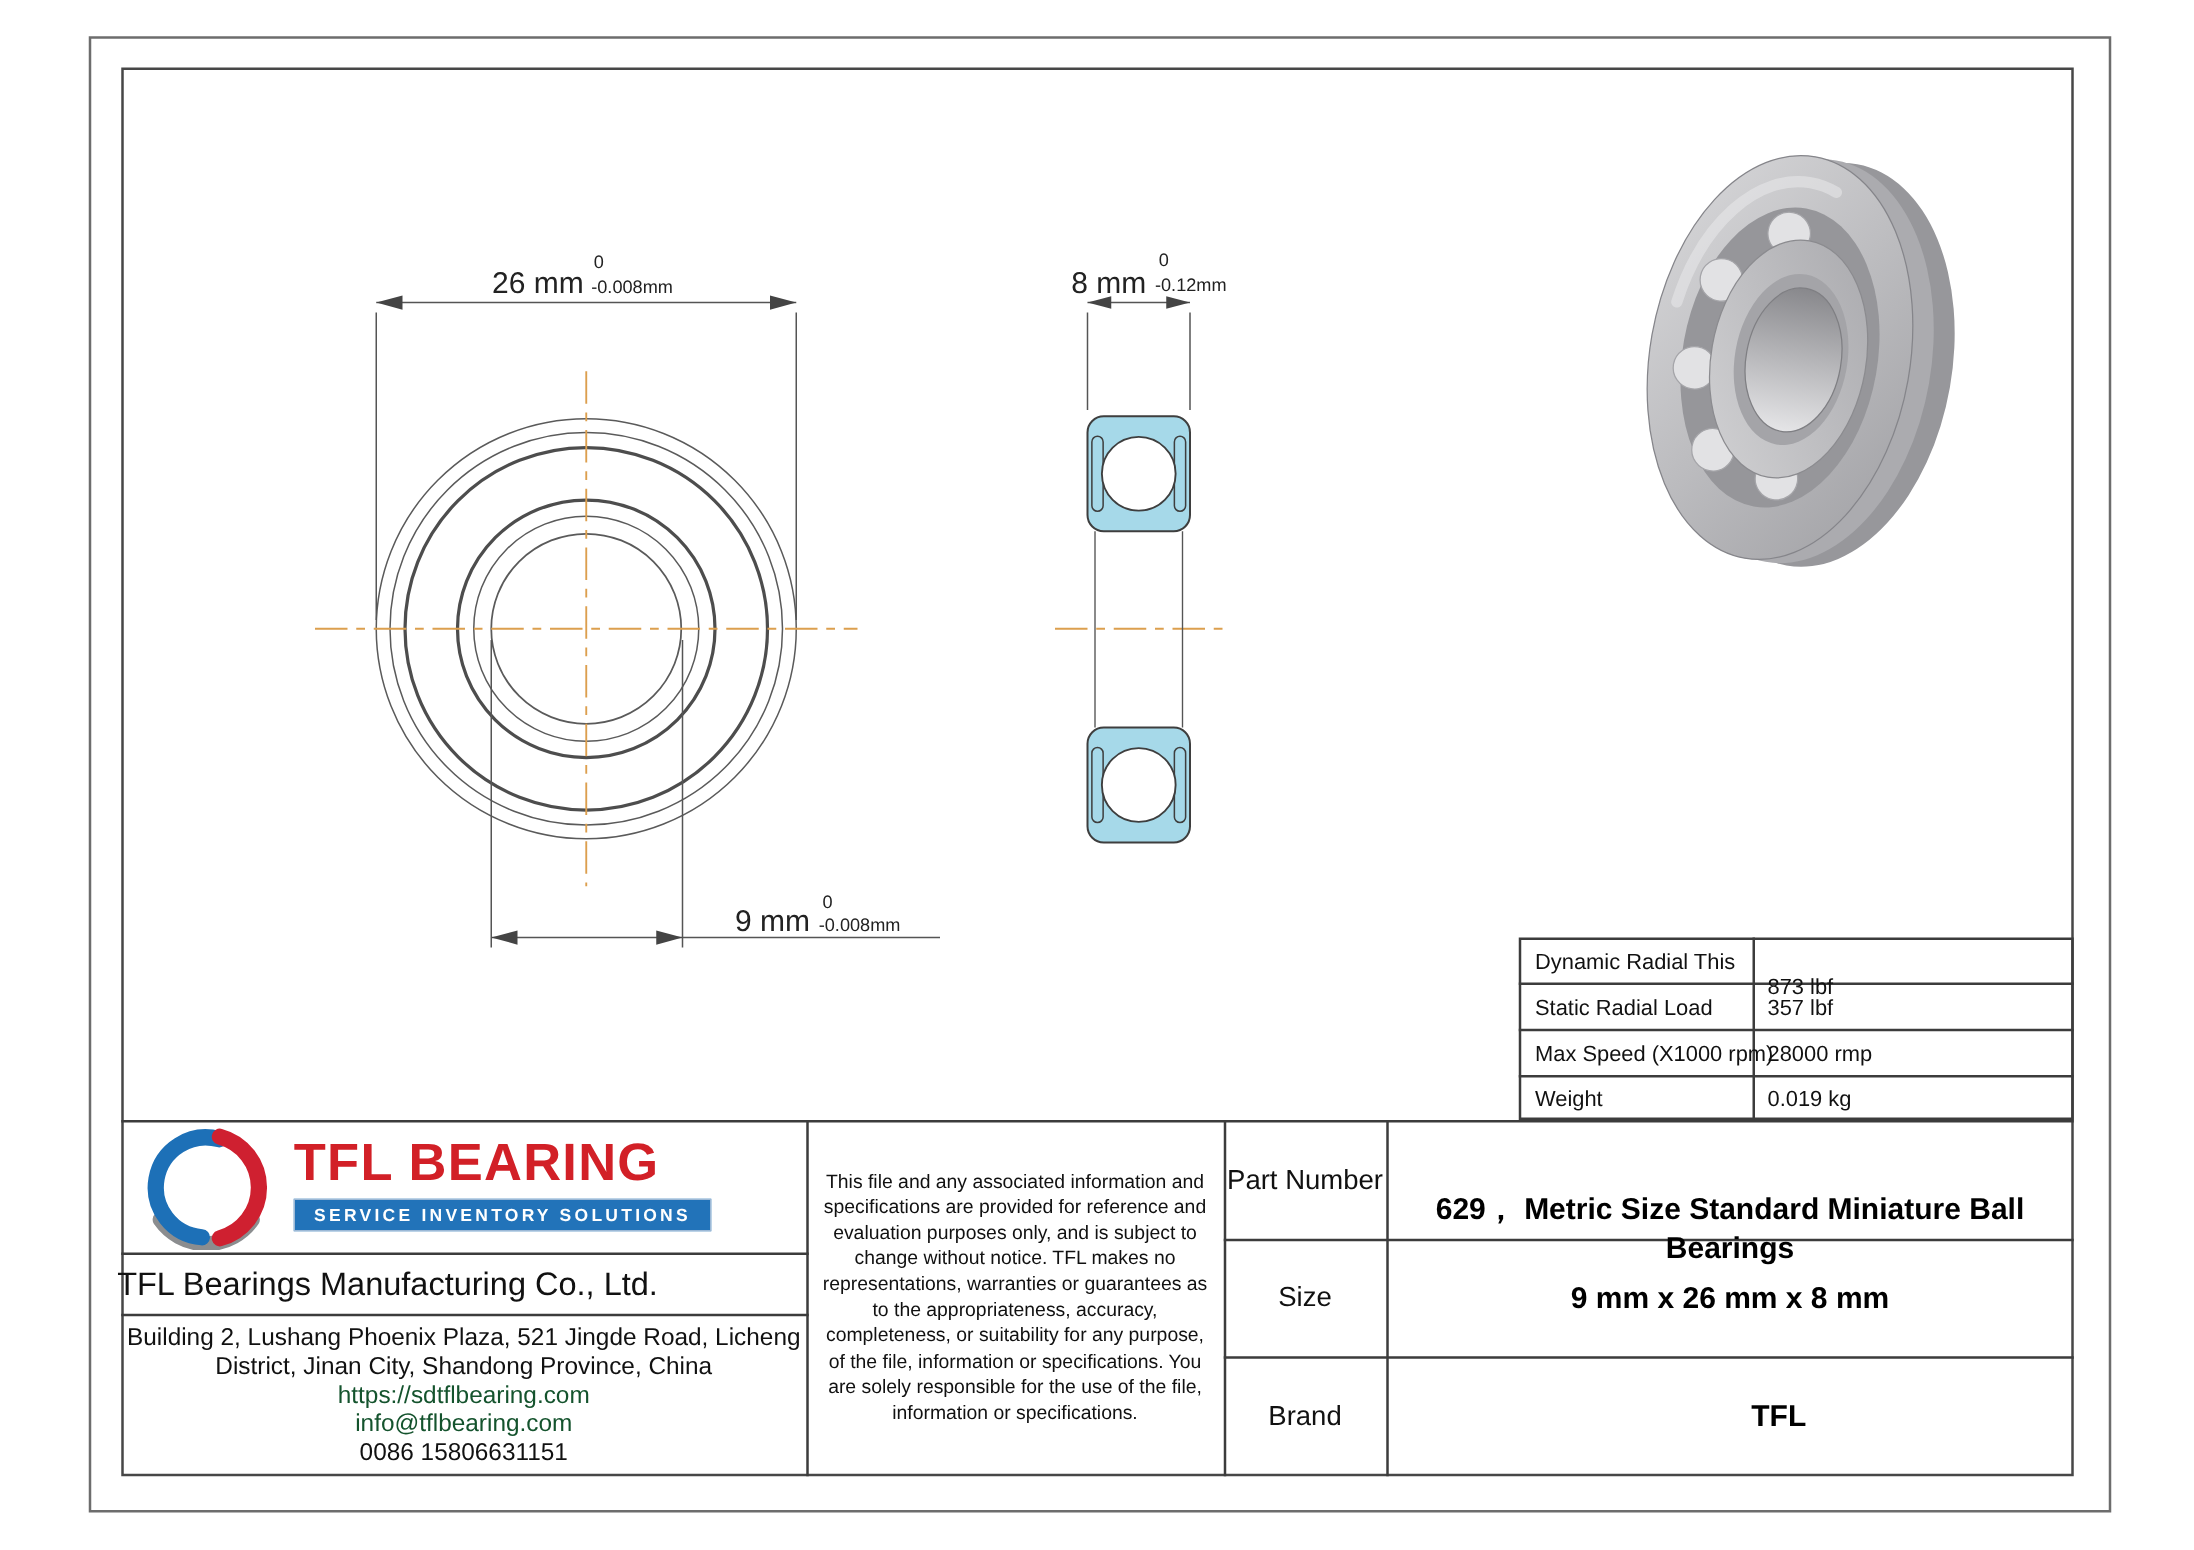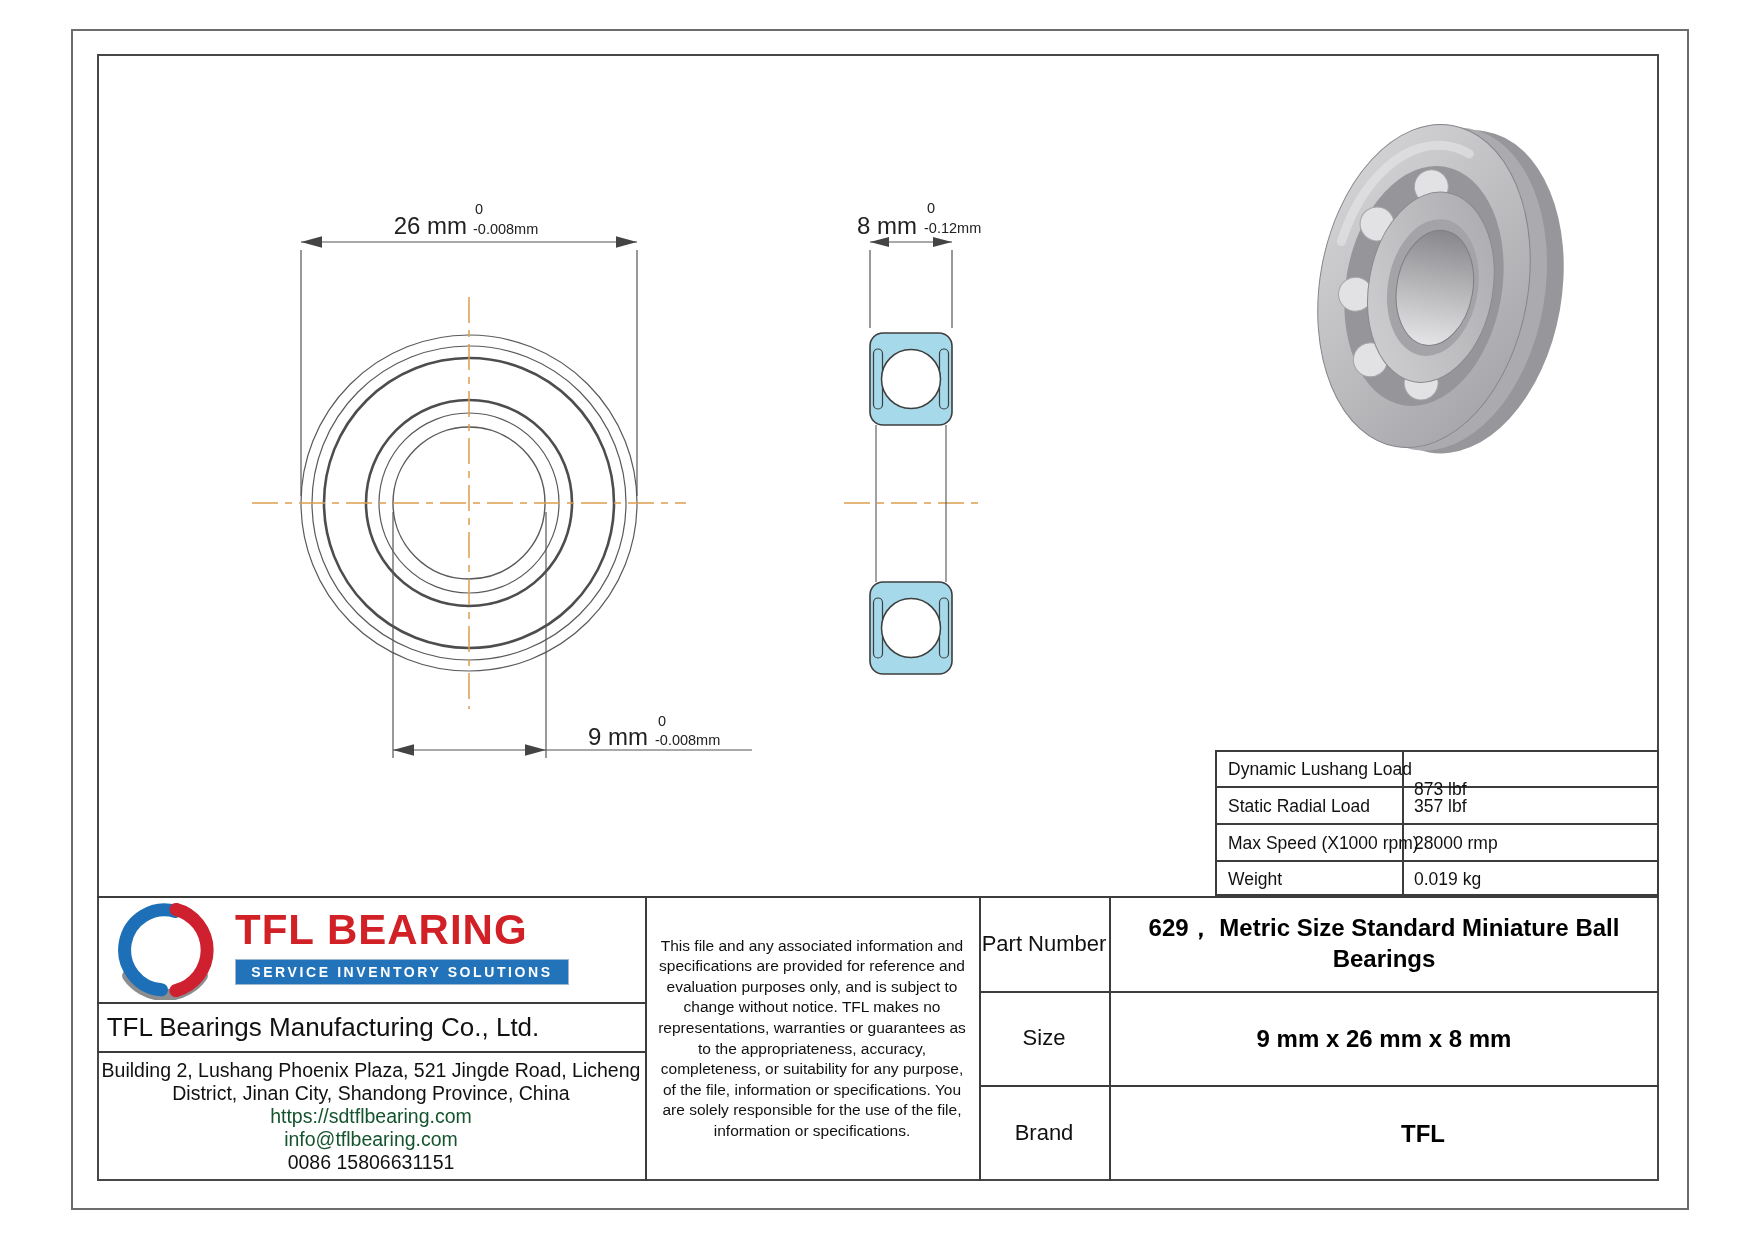--- a/index.html
+++ b/index.html
@@ -130,21 +130,21 @@
       <ellipse cx="0" cy="0" rx="91" ry="142" fill="none" stroke="#e9e9eb" stroke-width="9" pathLength="100" stroke-dasharray="24 76" stroke-dashoffset="-54" stroke-linecap="round" opacity="0.55"></ellipse>
     </g>
   </svg>
 
   <div class="frame" style="left:1215px;top:750px;width:444px;height:146px;border:2px solid #3c3c3c;"></div>
   <div class="hl" style="left:1215px;top:786px;width:444px;"></div>
   <div class="hl" style="left:1215px;top:823px;width:444px;"></div>
   <div class="hl" style="left:1215px;top:860px;width:444px;"></div>
   <div class="vl" style="left:1402px;top:750px;height:146px;"></div>
 
-  <div class="spec-label" style="left:1228px;top:751px;">Dynamic Lushang Load</div>
+  <div class="spec-label" style="left:1228px;top:751px;">Dynamic Radial This</div>
   <div class="spec-value" style="left:1414px;top:751px;margin-top:20px;">873 lbf</div>
   <div class="spec-label" style="left:1228px;top:788px;">Static Radial Load</div>
   <div class="spec-value" style="left:1414px;top:788px;">357 lbf</div>
   <div class="spec-label" style="left:1228px;top:825px;">Max Speed (X1000 rpm)</div>
   <div class="spec-value" style="left:1414px;top:825px;">28000 rmp</div>
   <div class="spec-label" style="left:1228px;top:861px;">Weight</div>
   <div class="spec-value" style="left:1414px;top:861px;">0.019 kg</div>
 
   <div class="hl" style="left:97px;top:896px;width:1562px;"></div>
   <div class="vl" style="left:645px;top:896px;height:285px;"></div>
@@ -158,36 +158,36 @@
   <div class="abs" style="left:99px;top:898px;width:546px;height:104px;">
     <svg class="abs" style="left:14px;top:2px;" width="110" height="100" viewBox="0 0 110 100">
       <path d="M15.1,75.8 A45,45 0 0 0 88.9,75.8" fill="none" stroke="#8b8d8f" stroke-width="12" stroke-linecap="round"></path>
       <path d="M62.4,11.4 A40,40 0 1 0 48.5,89.8" fill="none" stroke="#1d70b7" stroke-width="13" stroke-linecap="round"></path>
       <path d="M62.9,90.6 A42,42 0 0 0 62.9,9.4" fill="none" stroke="#cf2030" stroke-width="13" stroke-linecap="round"></path>
     </svg>
     <div class="abs wordmark" style="left:136px;top:8px;text-align:right;">TFL BEARING</div>
     <div class="abs tagline-bar" style="left:136px;top:61px;width:332px;height:24px;">SERVICE INVENTORY SOLUTIONS</div>
   </div>
 
-  <div class="abs cc company-name" style="left:97px;top:1003px;width:452px;height:48px;">TFL Bearings Manufacturing Co., Ltd.</div>
+  <div class="abs cc company-name" style="left:84px;top:1003px;width:452px;height:48px;">TFL Bearings Manufacturing Co., Ltd.</div>
 
   <div class="abs col" style="left:97px;top:1052px;width:548px;height:128px;border-radius:17px;">
     <div class="addr">Building 2, Lushang Phoenix Plaza, 521 Jingde Road, Licheng</div>
     <div class="addr">District, Jinan City, Shandong Province, China</div>
     <div class="addr link">https://sdtflbearing.com</div>
     <div class="addr link">info@tflbearing.com</div>
     <div class="addr">0086 15806631151</div>
   </div>
 
   <div class="abs cc" style="left:645px;top:896px;width:334px;height:285px;">
     <div class="disclaimer" style="width:318px;">This file and any associated information and specifications are provided for reference and evaluation purposes only, and is subject to change without notice. TFL makes no representations, warranties or guarantees as to the appropriateness, accuracy, completeness, or suitability for any purpose, of the file, information or specifications.  You are solely responsible for the use of the file, information or specifications.</div>
   </div>
 
   <div class="abs cc field-label" style="left:979px;top:896px;width:130px;height:95px;">Part Number</div>
-  <div class="abs cc" style="left:1109px;top:895px;width:550px;height:95px;">
+  <div class="abs cc" style="left:1109px;top:935px;width:550px;height:95px;">
     <div class="field-value" style="width:480px;">629， Metric Size Standard Miniature Ball Bearings</div>
   </div>
 
   <div class="abs cc field-label" style="left:979px;top:991px;width:130px;height:94px;">Size</div>
   <div class="abs cc field-value" style="left:1109px;top:991px;width:550px;height:94px;">9 mm x 26 mm x 8 mm</div>
 
   <div class="abs cc field-label" style="left:979px;top:1085px;width:130px;height:96px;">Brand</div>
   <div class="abs cc field-value" style="left:1156px;top:1085px;width:534px;height:96px;">TFL</div>
 
 </div>

